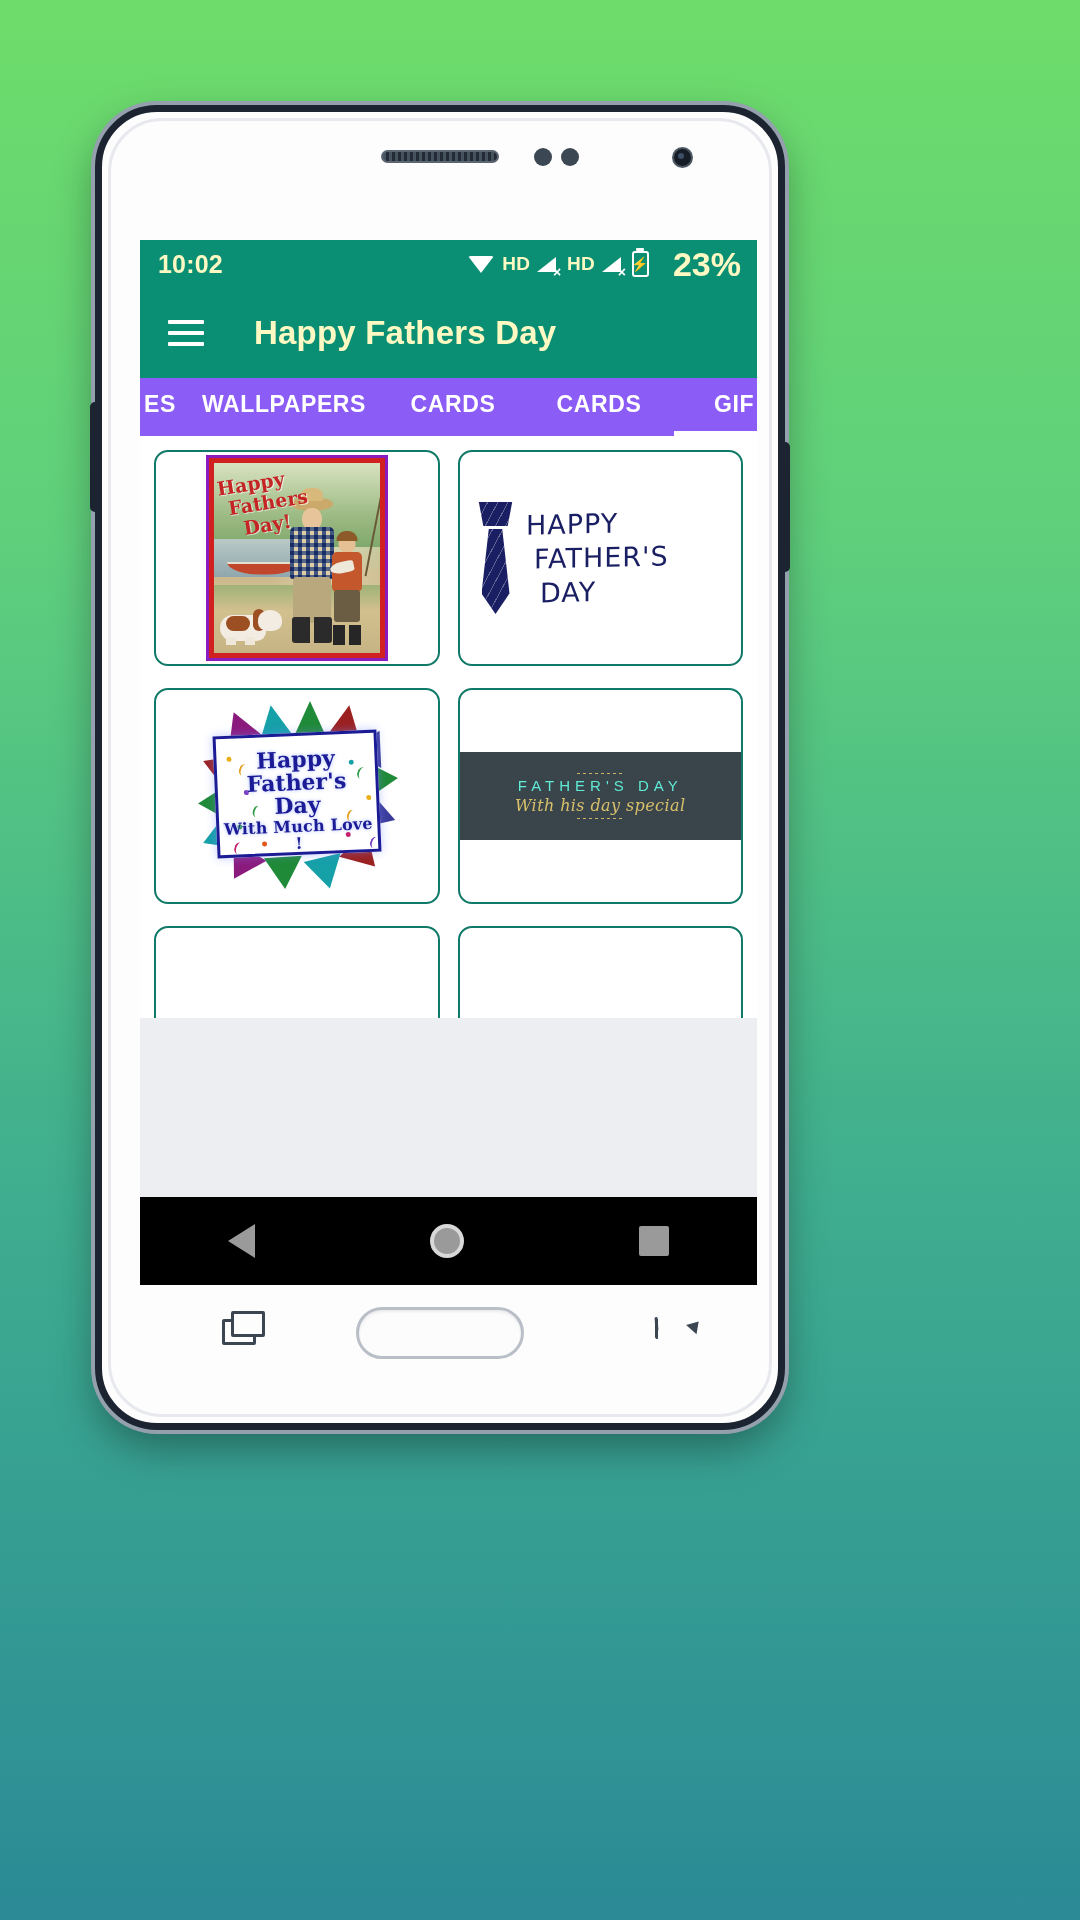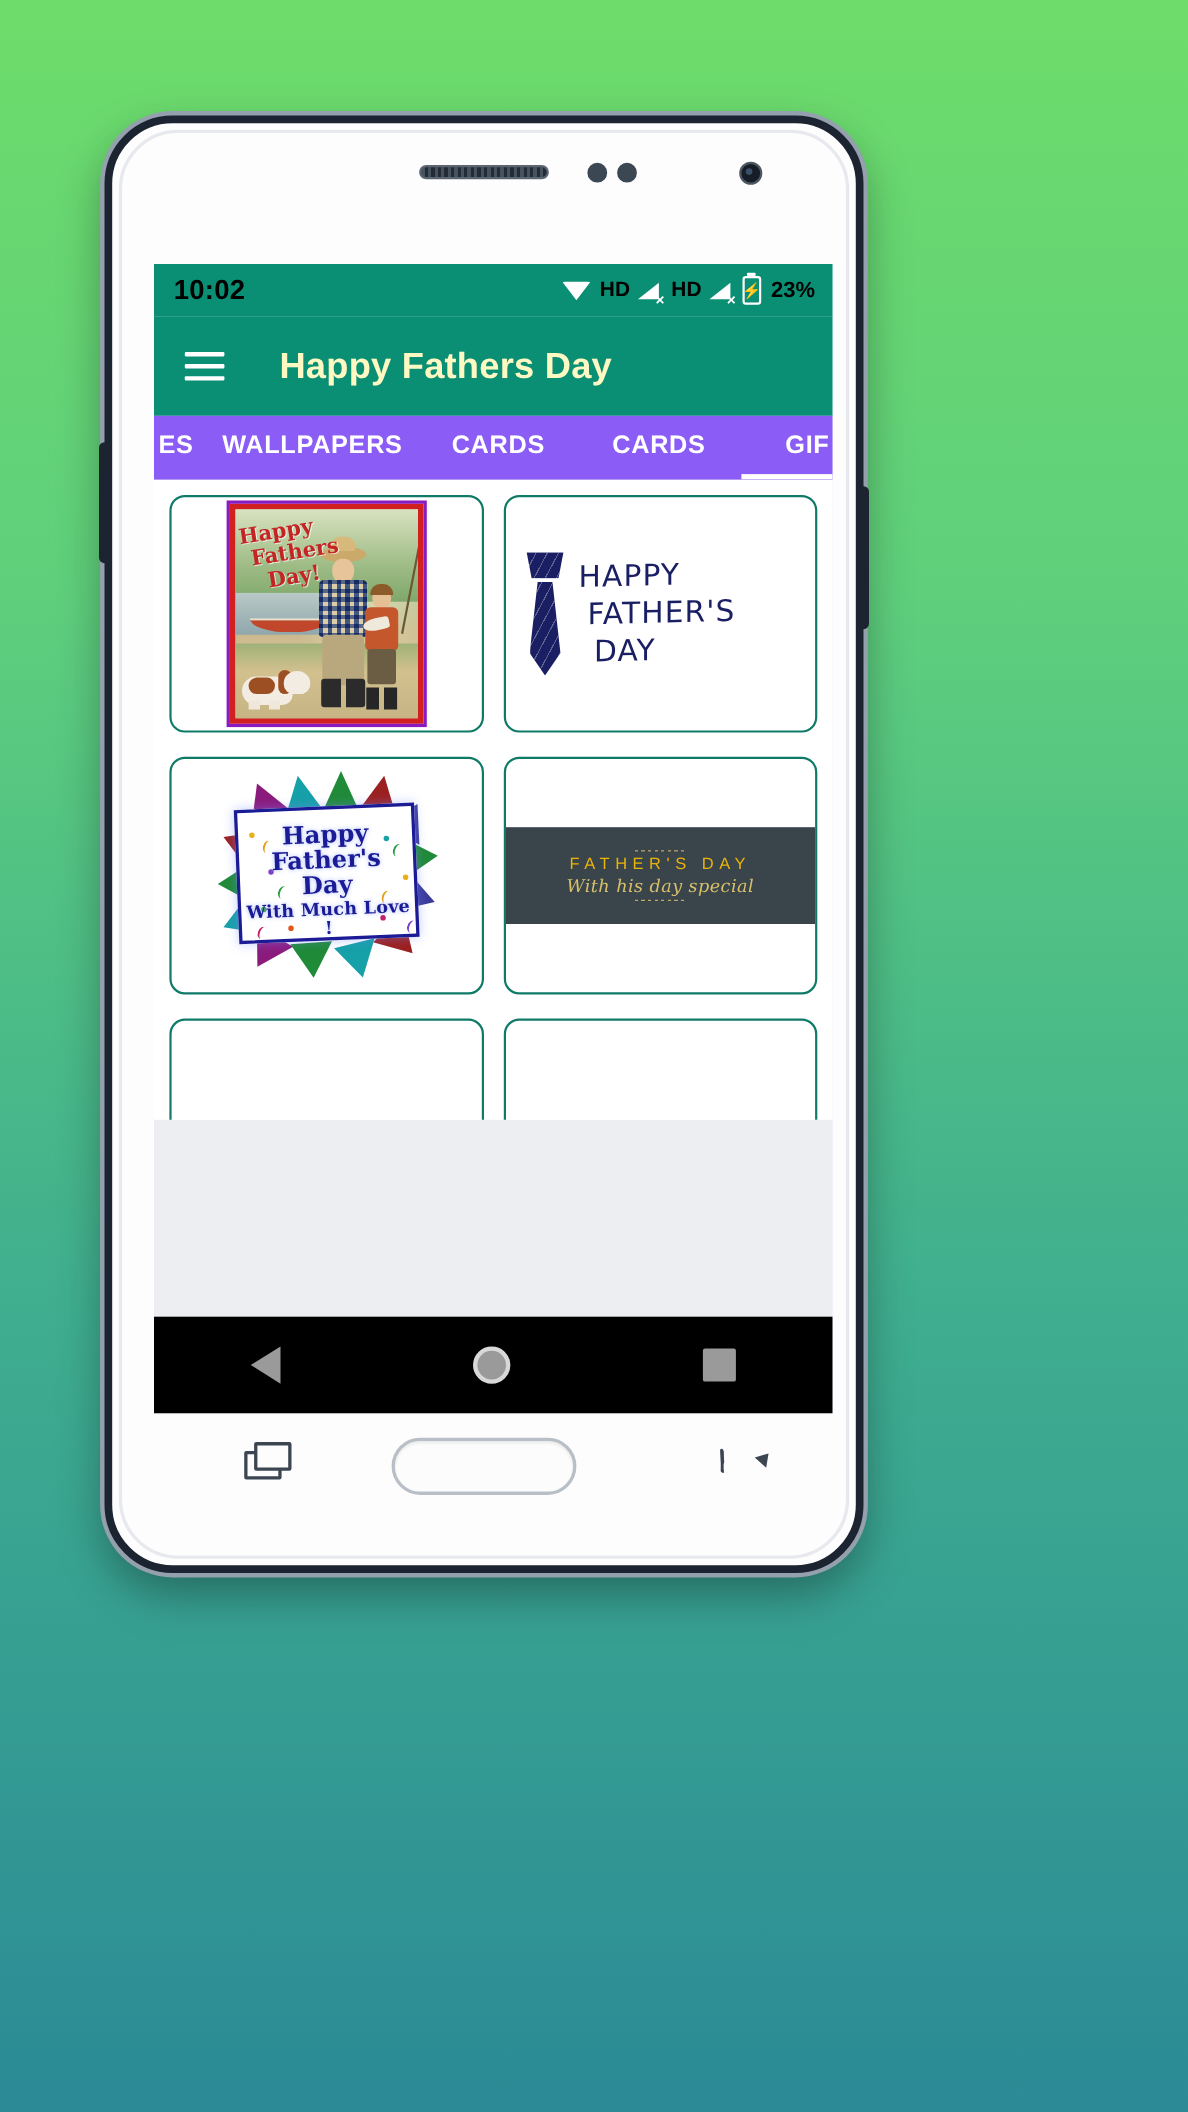--- a/index.html
+++ b/index.html
@@ -94,21 +94,21 @@
     overflow: hidden;
   }
 
   
   .status-bar {
     height: 48px;
     background: #0a8f74;
     display: flex;
     align-items: center;
     padding: 0 16px 0 18px;
-    color: #000000;
+    color: #fef9c3;
   }
   .status-time {
     font-size: 25px;
     font-weight: bold;
     letter-spacing: .2px;
   }
   .status-icons {
     margin-left: auto;
     display: flex;
     align-items: center;
@@ -155,21 +155,21 @@
     width: 8px; height: 3px;
     background: #ffffff; border-radius: 1px;
   }
   .ic-batt::after {
     content: "\26A1";
     position: absolute; left: 50%; top: 50%;
     transform: translate(-50%,-50%);
     font-size: 14px; line-height: 1; color: #ffffff;
   }
   .batt-pct {
-    font-size: 20px; font-weight: bold; margin-left: 2px;
+    font-size: 34px; font-weight: bold; margin-left: 17px;
   }
 
   
   .app-bar {
     background: #0a8f74;
     height: 90px;
     display: flex;
     align-items: center;
     padding-left: 28px;
   }
@@ -463,21 +463,21 @@
     display: flex; flex-direction: column;
     align-items: center; justify-content: center;
     position: relative;
   }
   .banner .bline {
     width: 46px; height: 1px;
     background: repeating-linear-gradient(90deg,#cdb26a 0 3px, transparent 3px 6px);
     margin: 3px 0;
   }
   .banner .btitle {
-    color: #eab308;
+    color: #5eead4;
     font-size: 15px;
     letter-spacing: 5px;
     font-family: "Liberation Sans", sans-serif;
   }
   .banner .bsub {
     color: #d8c06a;
     font-family: "DejaVu Serif", serif;
     font-style: italic;
     font-size: 16px;
     letter-spacing: .4px;

